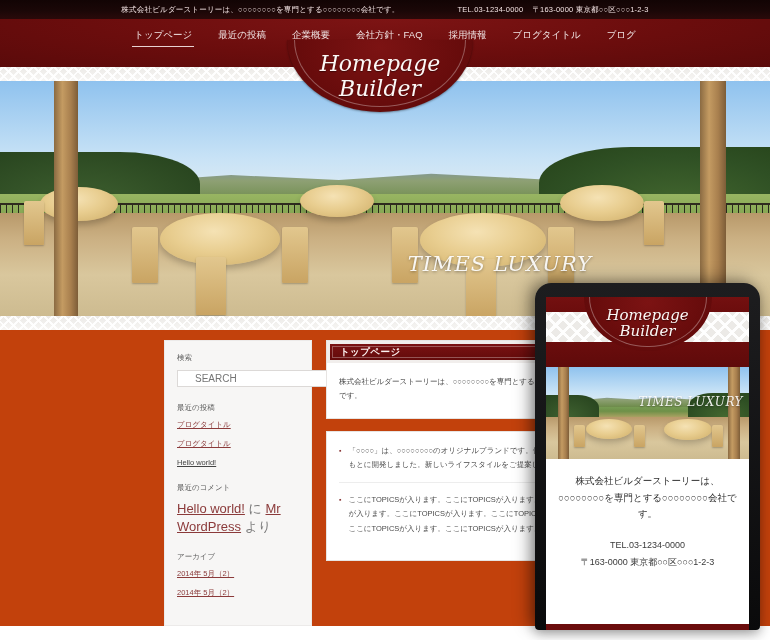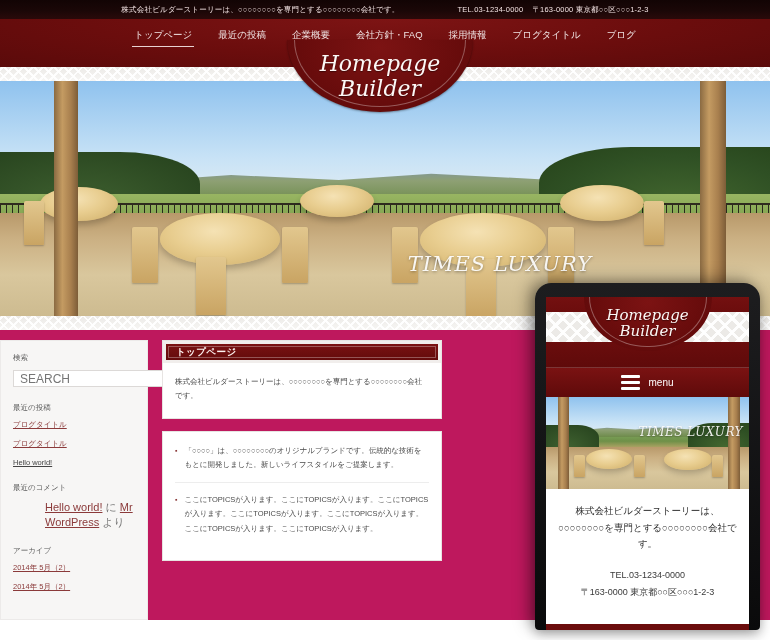--- a/index.html
+++ b/index.html
@@ -128,40 +128,40 @@
     position: absolute; right: 178px; bottom: 40px;
     font-family: "DejaVu Serif", serif; font-style: italic;
     color: rgba(255,255,255,.92); font-size: 21px;
     letter-spacing: 1px;
     text-shadow: 0 1px 3px rgba(0,0,0,.35);
     white-space: nowrap;
   }
 
   
   .content-wrap {
-    position: relative; background: #be185d; padding-top: 10px;
-    display: flex; gap: 14px;
+    position: relative; background: #c2410c; padding-top: 10px;
+    display: flex; justify-content: center; gap: 14px;
   }
   .sidebar { width: 148px; background: #f7f6f5; border: 1px solid #eceae9;
     padding: 12px 12px 18px 12px; }
   .side-h { font-size: 7.5px; color: #5a5a5a; margin-bottom: 7px; }
   .search-row { display:flex; height: 17px; margin-bottom: 16px; }
   .search-input {
-    flex: 1; border: 1px solid #dcd9d7; background:#fff; font-size: 12px;
-    color: #a8a4a2; padding: 0 6px; outline: none;
+    flex: 1; border: 1px solid #dcd9d7; background:#fff; font-size: 10px;
+    color: #a8a4a2; padding: 0 17px; outline: none;
     font-family: "Liberation Sans", sans-serif;
   }
   .search-btn {
     width: 34px; background:#6b0d0d; color:#fff; font-size:7.5px;
     border:none; cursor:pointer; font-family:"Liberation Sans", sans-serif;
   }
   .side-link { font-size: 7.5px; color: #8b3a3a; text-decoration: underline;
     display:block; margin-bottom: 9px; cursor:pointer; }
   .side-link.plain { color:#444; }
-  .side-text { font-size:11px; color:#777; margin-bottom:9px;margin-left:32px; }
+  .side-text { font-size:13px; color:#777; margin-bottom:9px; }
   .side-text a { color:#8b3a3a; text-decoration: underline; }
   .side-gap { height: 7px; }
 
   .main { width: 280px; }
   .panel { border:1px solid #e7e4e2; background:#fff; margin-bottom: 12px; }
   .panel-head {
     height: 22px; background:#6b0d0d;
     background-image: linear-gradient(to bottom,#7a1212,#630b0b);
     display:flex; align-items:center; padding-left: 10px;
     position: relative;
@@ -373,28 +373,20 @@
     <div class="device-screen">
 
       <div class="m-logoband">
         <div class="m-patt"></div>
         <div class="m-arch">
           <div class="m-logo-line">Homepage</div>
           <div class="m-logo-line">Builder</div>
         </div>
       </div>
 
-      <div class="m-menubar">
-        <span class="hamburger">
-          <i></i>
-          <i></i>
-          <i></i>
-        </span>
-        <span class="m-menu-label">menu</span>
-      </div>
 
       <div class="m-hero">
         <div class="hero-sky"></div>
         <div class="hero-hills"></div>
         <div class="hero-trees-l"></div>
         <div class="hero-trees-r"></div>
         <div class="hero-deck"></div>
         <div class="table" style="left:40px;top:52px;width:46px;height:20px;"></div>
         <div class="table" style="left:118px;top:52px;width:48px;height:21px;"></div>
         <div class="chair" style="left:28px;top:58px;width:11px;height:22px;"></div>

